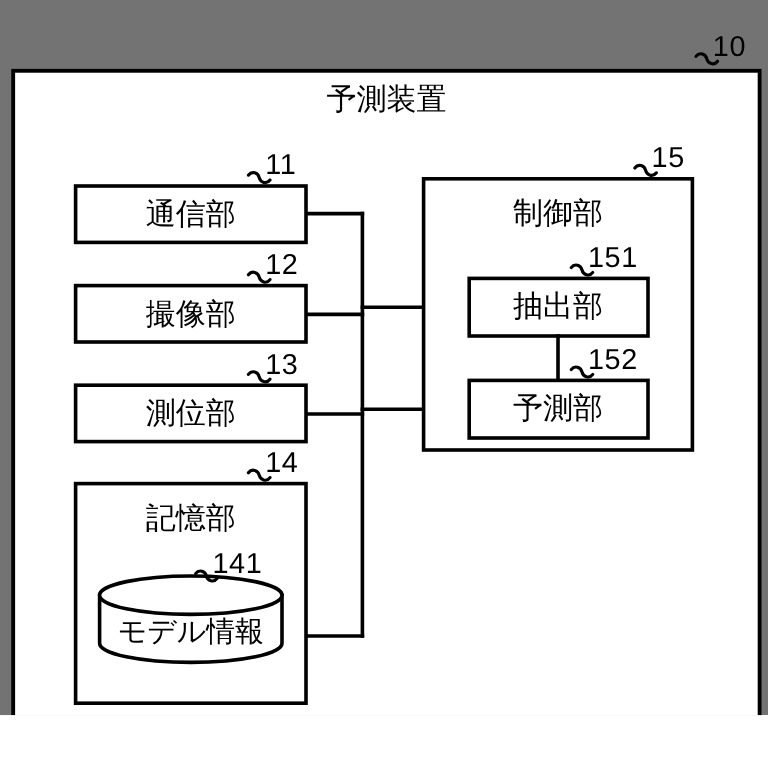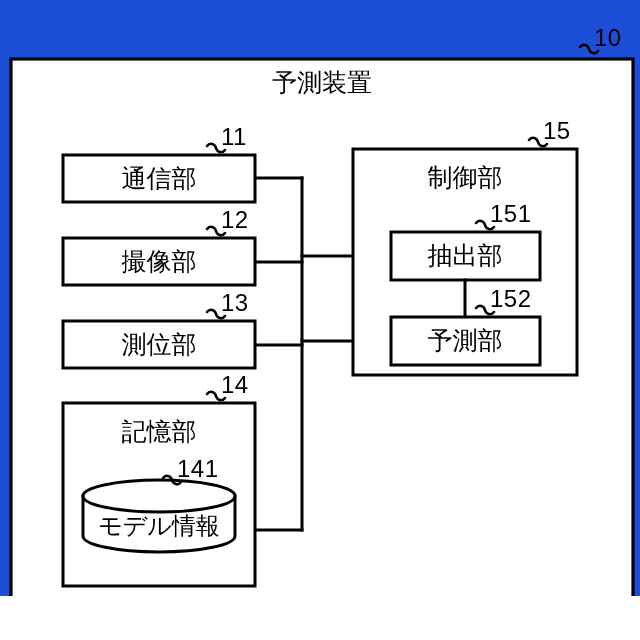--- a/index.html
+++ b/index.html
@@ -5,21 +5,21 @@
 <style>
   html, body {
     margin: 0;
     padding: 0;
     background: #ffffff;
   }
   #figure-root {
     position: relative;
     width: 640px;
     height: 596px;
-    background: #1d4ed8;
+    background: #737373;
     font-family: "Liberation Sans", "DejaVu Sans", sans-serif;
     overflow: hidden;
   }
   #figure-svg {
     position: absolute;
     left: 0;
     top: 0;
     width: 640px;
     height: 640px;
     display: block;

